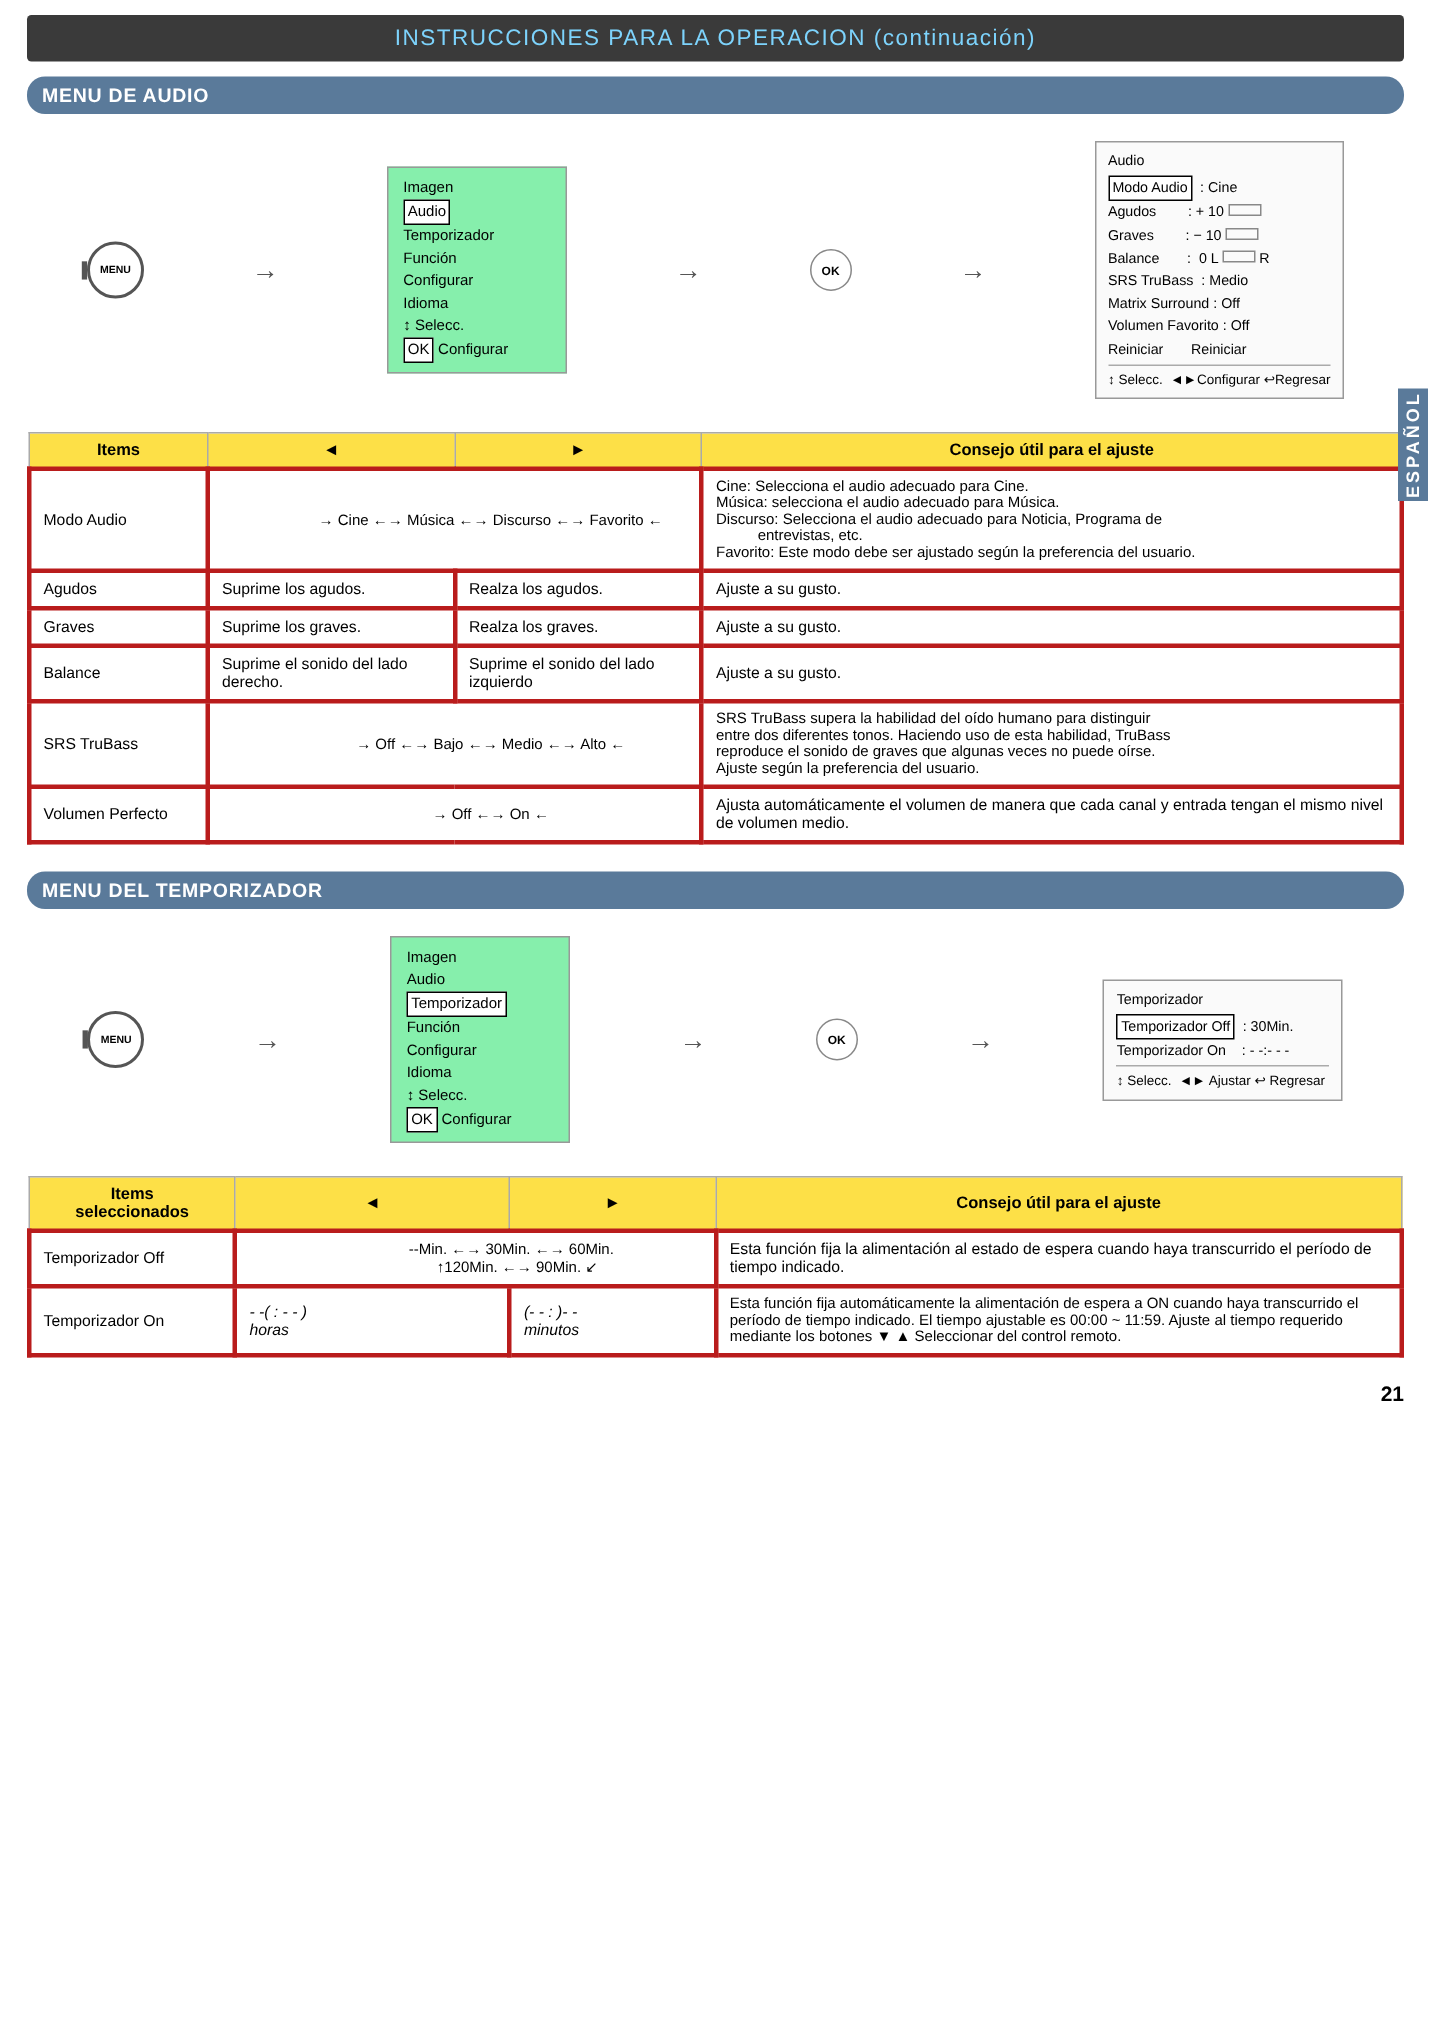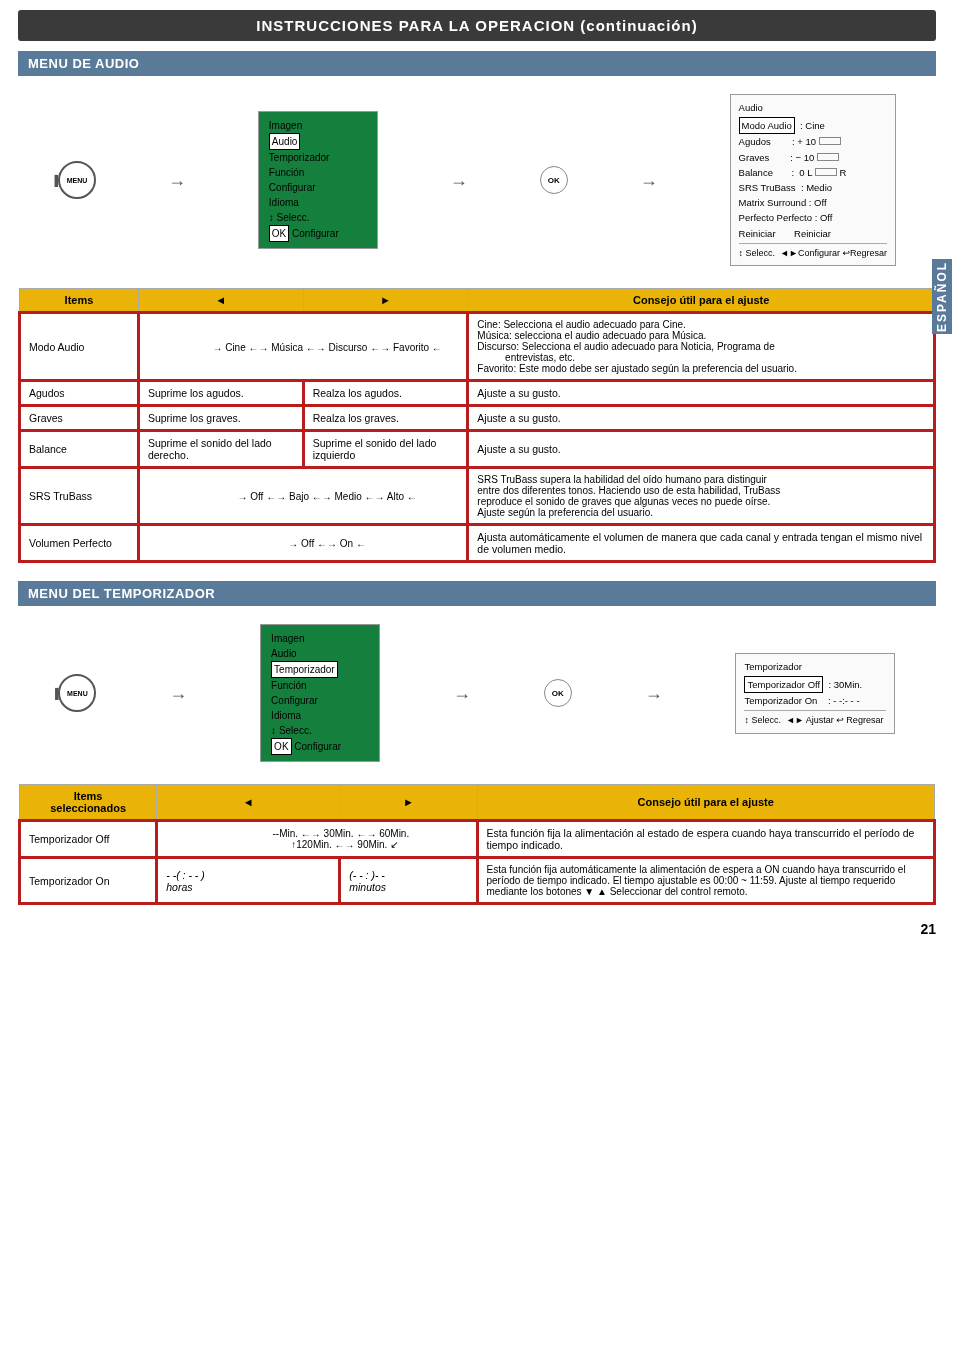--- a/index.html
+++ b/index.html
@@ -9,58 +9,58 @@
       background: #fff;
       color: #000;
       width: 954px;
       min-height: 1351px;
       padding: 10px 18px;
     }
 
     
     .main-header {
       background: #3a3a3a;
-      color: #ffffff;
+      color: #7dd3fc;
       text-align: center;
       padding: 7px 12px;
       font-size: 15px;
-      font-weight: bold;
+      font-weight: normal;
       letter-spacing: 1px;
       margin-bottom: 10px;
       border-radius: 3px;
     }
 
     
     .section-header {
       background: #5a7a9a;
       color: #fff;
       font-weight: bold;
       font-size: 13px;
       padding: 5px 10px;
       margin-bottom: 10px;
-      border-radius: 0;
+      border-radius: 12px;
       letter-spacing: 0.5px;
     }
 
     
     .diagram-row {
       display: flex;
       align-items: center;
       justify-content: space-around;
       margin-bottom: 14px;
       padding: 8px 4px;
     }
 
     .diagram-box {
       border: 1px solid #999;
       padding: 6px 10px;
       font-size: 10px;
       line-height: 1.5;
       min-width: 120px;
-      background: #15803d;
+      background: #86efac;
     }
 
     .diagram-box .selected-item {
       border: 1px solid #000;
       background: #fff;
       display: inline-block;
       padding: 0 2px;
     }
 
     .menu-button {
@@ -104,21 +104,21 @@
     }
 
     
     .main-table {
       width: 100%;
       border-collapse: collapse;
       margin-bottom: 16px;
     }
 
     .main-table th {
-      background: #eab308;
+      background: #fde047;
       border: 1px solid #aaa;
       padding: 5px 22px;
       font-size: 11px;
       font-weight: bold;
     }
 
     .main-table td {
       border: 3px solid #b91c1c;
       padding: 5px 8px;
       vertical-align: middle;
@@ -239,21 +239,21 @@
     <div class="arrow-right">→</div>
 
     <div class="audio-menu-box">
       <div class="box-title">Audio</div>
       <div><span class="selected-row">Modo Audio</span>&nbsp;&nbsp;:&nbsp;Cine</div>
       <div>Agudos&nbsp;&nbsp;&nbsp;&nbsp;&nbsp;&nbsp;&nbsp;&nbsp;:&nbsp;+ 10 <span style="border:1px solid #888;display:inline-block;width:22px;height:8px;"></span></div>
       <div>Graves&nbsp;&nbsp;&nbsp;&nbsp;&nbsp;&nbsp;&nbsp;&nbsp;:&nbsp;− 10 <span style="border:1px solid #888;display:inline-block;width:22px;height:8px;"></span></div>
       <div>Balance&nbsp;&nbsp;&nbsp;&nbsp;&nbsp;&nbsp;&nbsp;:&nbsp;&nbsp;0 L <span style="border:1px solid #888;display:inline-block;width:22px;height:8px;"></span> R</div>
       <div>SRS TruBass&nbsp;&nbsp;: Medio</div>
       <div>Matrix Surround : Off</div>
-      <div>Perfecto Perfecto : Off</div>
+      <div>Volumen Favorito : Off</div>
       <div>Reiniciar&nbsp;&nbsp;&nbsp;&nbsp;&nbsp;&nbsp; Reiniciar</div>
       <div class="bottom-bar">↕ Selecc.&nbsp; ◄►Configurar ↩Regresar</div>
     </div>
   </div>
 
   <table class="main-table">
     <thead>
       <tr>
         <th class="col-item">Items</th>
         <th class="col-left th-arrows">◄</th>

